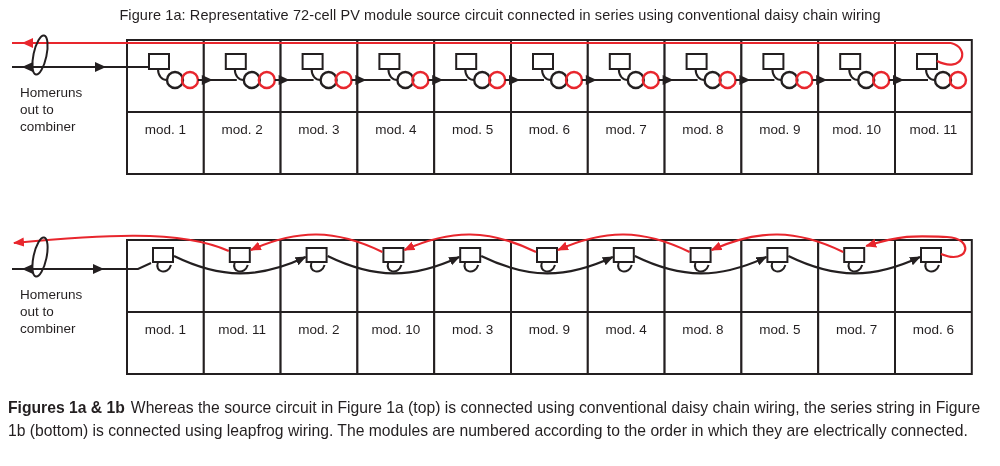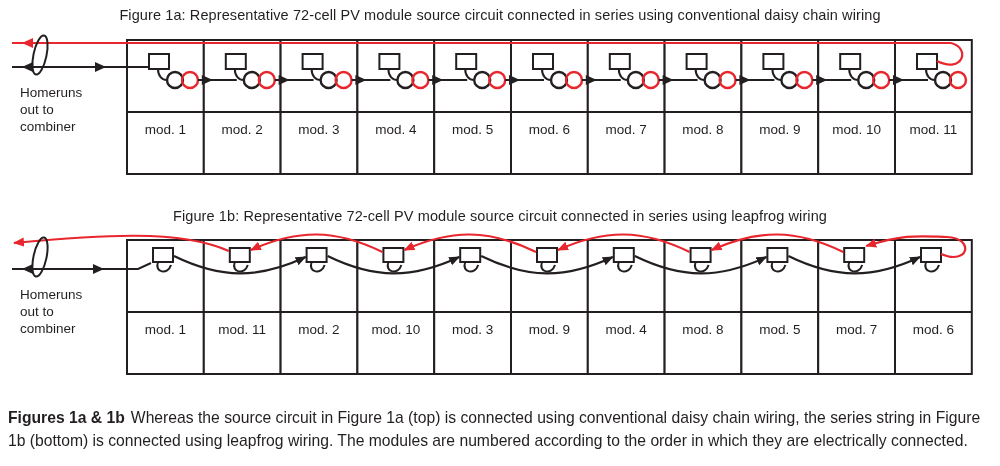--- a/index.html
+++ b/index.html
@@ -8,21 +8,21 @@
   .page{position:relative;width:1000px;height:466px;background:#fff;overflow:hidden}
   .fig-title{position:absolute;left:0;width:100%;text-align:center;font-size:14.5px;letter-spacing:.1px}
   .title-1a{top:7px}
   .title-1b{top:208px}
   svg.fig{position:absolute;left:0;width:1000px;height:150px}
   .fig-1a{top:30px}
   .fig-1b{top:232px}
   .homeruns{position:absolute;left:20px;width:80px;text-align:left;font-size:13.5px;line-height:17px}
   .homeruns-1a{top:84px}
   .homeruns-1b{top:286px}
-  .caption{position:absolute;left:8px;top:406px;width:986px;font-size:15.7px;line-height:23px}
+  .caption{position:absolute;left:8px;top:396px;width:986px;font-size:15.7px;line-height:23px}
   .caption b{margin-right:6px}
   #arrow-black path{fill:var(--blk,#231f20)}
   #arrow-red path{fill:var(--red,#e8262d)}
   text.modlabel{font-family:"Liberation Sans",sans-serif;font-size:13.5px}
 </style>
 </head>
 <body>
 
 <div class="page">
 
@@ -141,21 +141,20 @@
       <line x1="951" y1="13" x2="12" y2="13" stroke="#e8262d" stroke-width="2.2"></line>
       <polygon points="22,13 33,8 33,18" fill="#e8262d"></polygon>
       <line x1="149" y1="37" x2="12" y2="37" stroke="#231f20" stroke-width="2"></line>
       <polygon points="106,37 95,32 95,42" fill="#231f20"></polygon>
       <polygon points="22,37 33,32 33,42" fill="#231f20"></polygon>
       <ellipse cx="40" cy="25" rx="6.5" ry="20" stroke="#231f20" stroke-width="2" fill="none" transform="rotate(12 40 25)"></ellipse>
     </svg>
 
   <div class="homeruns homeruns-1a">Homeruns out to combiner</div>
 
-  <div class="fig-title title-1b">Figure 1b: Representative 72-cell PV module source circuit connected in series using leapfrog wiring</div>
 
   <svg class="fig fig-1b" id="svg-fig1b" viewBox="0 0 1000 150">
       <rect x="127" y="8" width="76.8" height="134" fill="#fff" stroke="#231f20" stroke-width="2"></rect>
       <line x1="127" y1="80" x2="203.8" y2="80" stroke="#231f20" stroke-width="1.8"></line>
       <text x="165.4" y="102" text-anchor="middle" fill="#231f20" class="modlabel">mod. 1</text>
       <rect x="203.8" y="8" width="76.8" height="134" fill="#fff" stroke="#231f20" stroke-width="2"></rect>
       <line x1="203.8" y1="80" x2="280.6" y2="80" stroke="#231f20" stroke-width="1.8"></line>
       <text x="242.20000000000002" y="102" text-anchor="middle" fill="#231f20" class="modlabel">mod. 11</text>
       <rect x="280.6" y="8" width="76.8" height="134" fill="#fff" stroke="#231f20" stroke-width="2"></rect>
       <line x1="280.6" y1="80" x2="357.40000000000003" y2="80" stroke="#231f20" stroke-width="1.8"></line>

